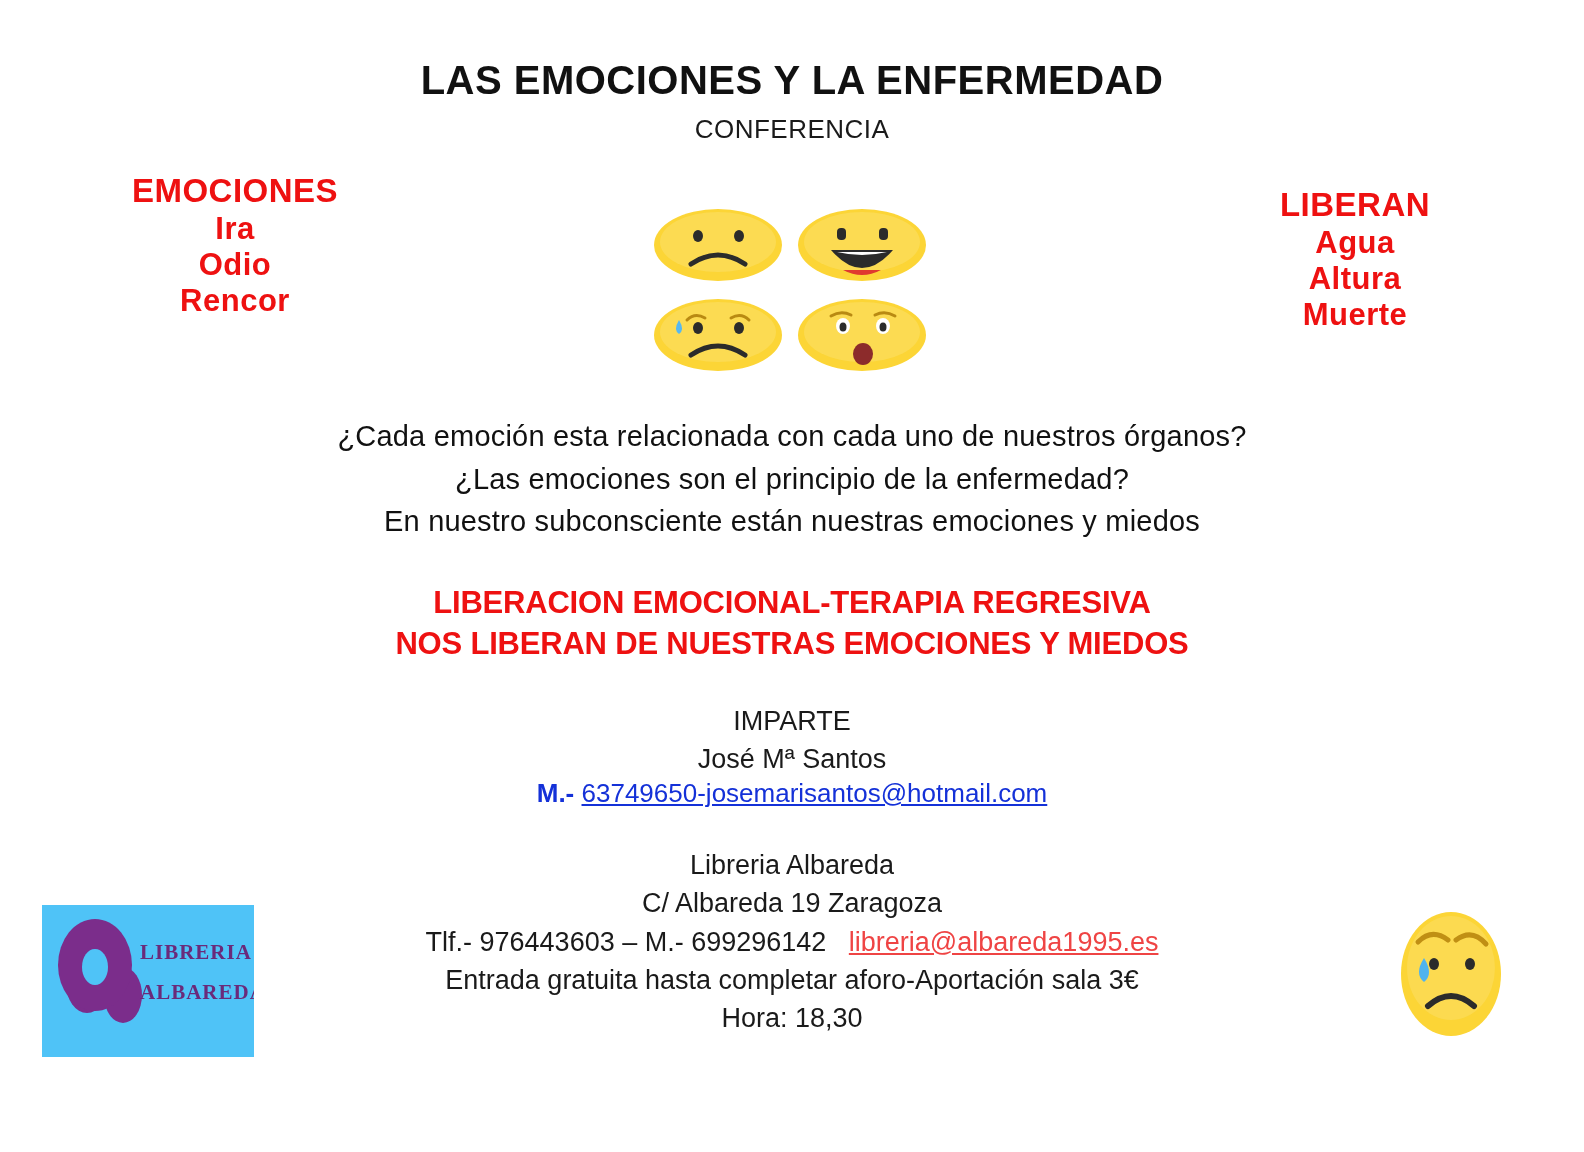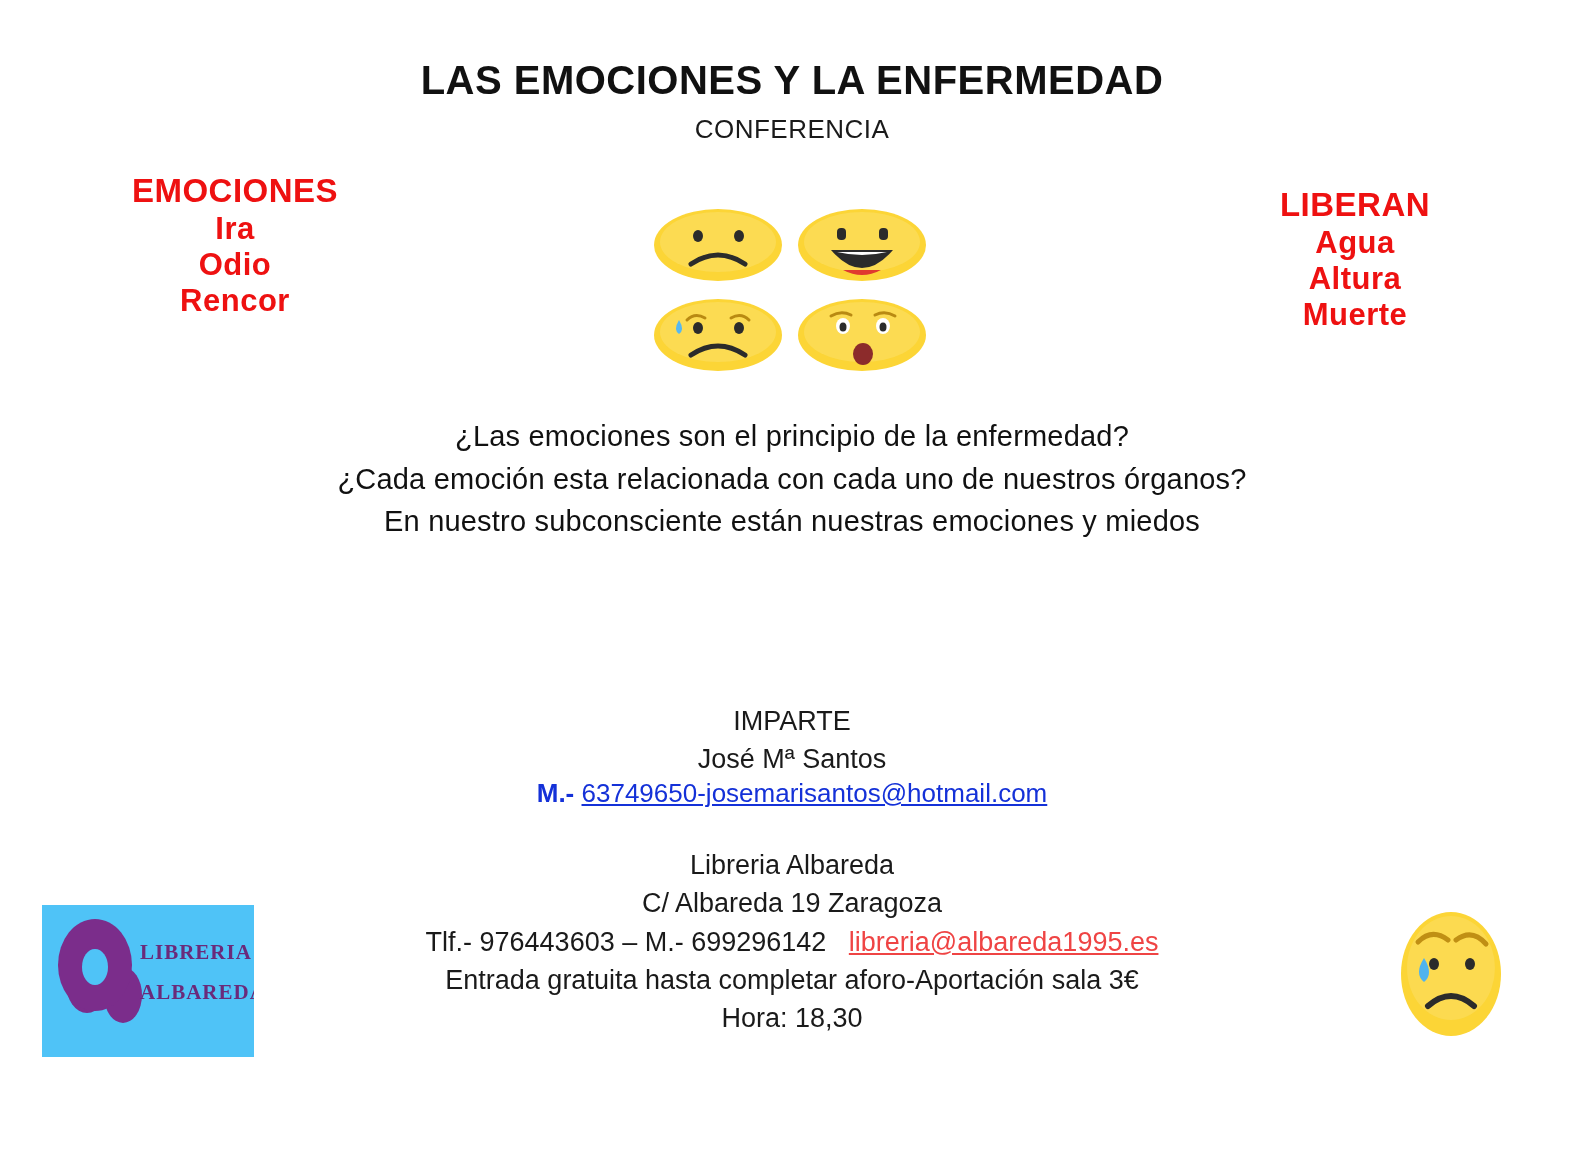--- a/index.html
+++ b/index.html
@@ -284,25 +284,29 @@
         <ellipse cx="86" cy="28" rx="7" ry="8" fill="#ffffff"></ellipse>
         <ellipse cx="86" cy="29" rx="3.5" ry="4.5" fill="#2b2b2b"></ellipse>
         <path d="M34 18 Q44 12 54 17" stroke="#b98a12" stroke-width="3" fill="none" stroke-linecap="round"></path>
         <path d="M78 17 Q88 12 98 18" stroke="#b98a12" stroke-width="3" fill="none" stroke-linecap="round"></path>
         <ellipse cx="66" cy="56" rx="10" ry="11" fill="#8c2b2b"></ellipse>
       </svg>
     </div>
   </div>
 
   <div class="questions">
+    <div>¿Cada emoción esta relacionada con cada uno de nuestros órganos?</div>
     <div>¿Las emociones son el principio de la enfermedad?</div>
-    <div>¿Cada emoción esta relacionada con cada uno de nuestros órganos?</div>
     <div>En nuestro subconsciente están nuestras emociones y miedos</div>
   </div>
 
+  <div class="redblock">
+    <div>LIBERACION EMOCIONAL-TERAPIA REGRESIVA</div>
+    <div>NOS LIBERAN DE NUESTRAS EMOCIONES Y MIEDOS</div>
+  </div>
 
   <div class="imparte">
     <div>IMPARTE</div>
     <div>José Mª Santos</div>
   </div>
   <div class="mail-line">
     <span class="mail-prefix">M.-</span>
     <span class="mail-link">63749650-josemarisantos@hotmail.com</span>
   </div>
 

